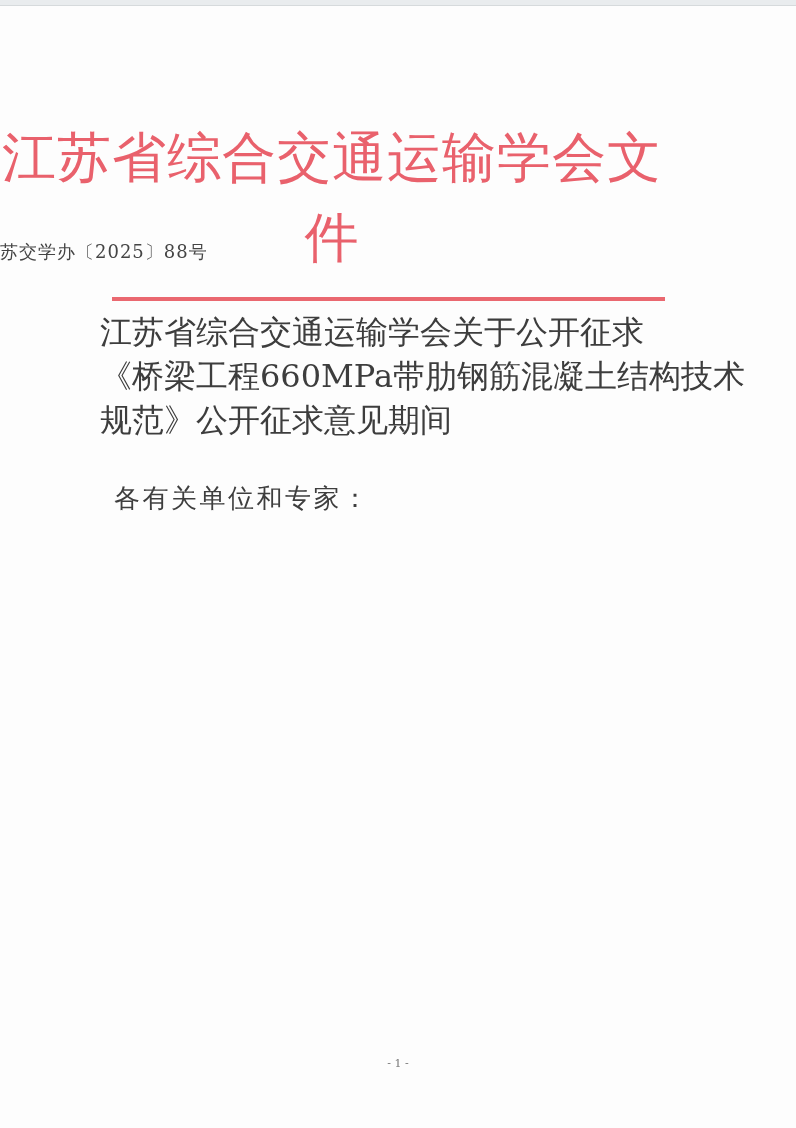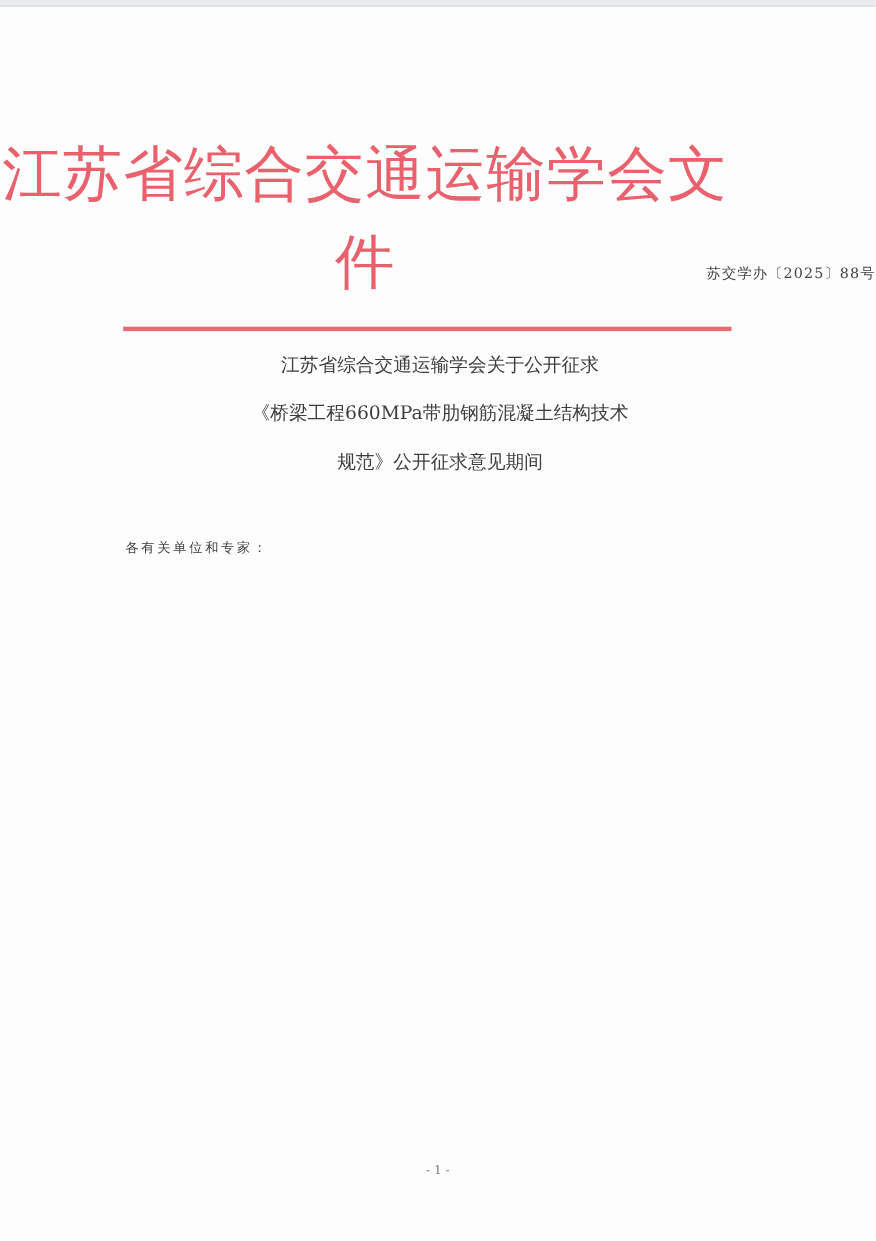--- a/index.html
+++ b/index.html
@@ -9,32 +9,32 @@
       font-family: "DejaVu Serif", "Liberation Serif", serif;
       color: #3a3a3a;
     }
     .top-edge { position: absolute; left: 0; top: 0; width: 796px; height: 5px; background: #e9ecee; border-bottom: 1px solid #d6dadc; }
     .masthead {
       position: absolute; left: 0; top: 118px; width: 664px; text-align: center;
       font-family: "DejaVu Serif", "Liberation Serif", serif;
       font-size: 54px; letter-spacing: 1px; color: #e9616c; line-height: 80px;
     }
     .doc-number {
-      position: absolute; left: 0; top: 240px; width: 796px; text-align: right;
-      font-size: 13px; color: #444; letter-spacing: 1px;
+      position: absolute; left: 0; top: 240px; width: 796px; text-align: left;
+      font-size: 18px; color: #444; letter-spacing: 1px;
     }
     .red-rule { position: absolute; left: 112px; top: 297px; width: 553px; height: 4px; background: #ea6870; }
     .title {
-      position: absolute; left: 100px; top: 310px; width: 600px; text-align: center;
-      font-size: 17px; line-height: 44px; color: #3d3d3d;
+      position: absolute; left: 100px; top: 310px; width: 600px; text-align: left;
+      font-size: 32px; line-height: 44px; color: #3d3d3d;
     }
     .title div { white-space: nowrap; }
     .body-text {
       position: absolute; left: 114px; top: 477px; width: 570px;
-      font-size: 12px; line-height: 42.5px; color: #3e3e3e; letter-spacing: 2.5px;
+      font-size: 26px; line-height: 42.5px; color: #3e3e3e; letter-spacing: 2.5px;
     }
     .body-text p { margin: 0; text-align: justify; }
     .indent { text-indent: 42px; }
     .page-number {
       position: absolute; left: 0; top: 1057px; width: 796px; text-align: center;
       font-size: 11px; color: #777;
     }
   </style>
 </head>
 <body>

